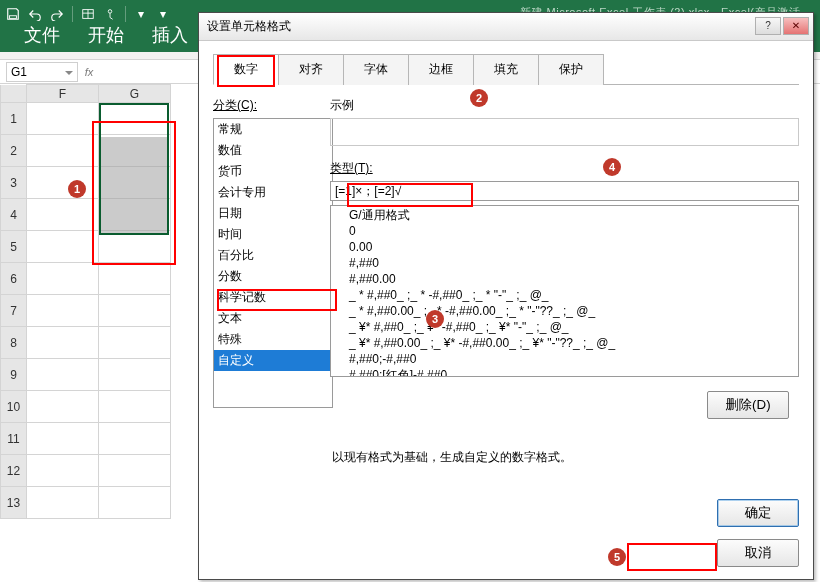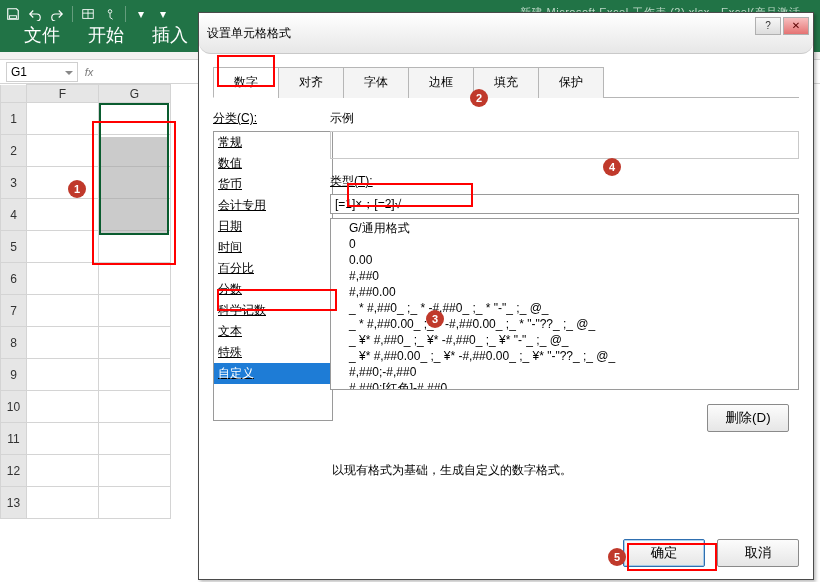--- a/index.html
+++ b/index.html
@@ -34,54 +34,54 @@
   
   .sel-overlay { position: absolute; border: 2px solid #0a5c2f; pointer-events: none; }
   .sel-fill { position: absolute; background: rgba(160,160,160,0.55); pointer-events: none; }
   .red-box { position: absolute; border: 2px solid #ff0000; pointer-events: none; }
   
   
   .marker { position: absolute; width: 18px; height: 18px; border-radius: 50%; background: #c0392b; color: #fff; font-size: 11px; font-weight: bold; display: flex; align-items: center; justify-content: center; pointer-events: none; z-index: 100; }
   
   
   .dialog { position: absolute; left: 198px; top: 12px; width: 616px; height: 568px; background: #fff; border: 1px solid #4a4a4a; box-shadow: 2px 2px 3px rgba(0,0,0,0.25); z-index: 50; }
-  .dlg-title { height: 41px; background: linear-gradient(#fff,#e7e7e7); border-bottom: 1px solid #c9c9c9; display: flex; align-items: center; padding-left: 8px; font-size: 12px; position: relative; border-radius: 12px; }
+  .dlg-title { height: 28px; background: linear-gradient(#fff,#e7e7e7); border-bottom: 1px solid #c9c9c9; display: flex; align-items: center; padding-left: 8px; font-size: 12px; position: relative; }
   .dlg-ctrls { position: absolute; right: 4px; top: 4px; display: flex; gap: 2px; }
   .dlg-ctrls .ctrl { width: 26px; height: 18px; border: 1px solid #b0b0b0; background: linear-gradient(#f7f7f7,#ddd); text-align: center; font-size: 10px; line-height: 16px; color: #333; }
   .dlg-ctrls .ctrl.close { background: linear-gradient(#f7bfbf,#e57373); color: #5a0000; }
   
   .dlg-body { padding: 12px 14px 0 14px; }
   
   .tabstrip { display: flex; border-bottom: 1px solid #b6b6b6; margin-bottom: 12px; }
   .tabstrip .dtab { padding: 6px 20px; border: 1px solid #b6b6b6; border-bottom: none; background: #f4f4f4; margin-right: -1px; position: relative; top: 1px; }
   .tabstrip .dtab.active { background: #fff; border-bottom: 1px solid #fff; }
   
   .dlg-content { display: flex; gap: 14px; }
-  .left-col { width: 103px; text-decoration: underline; }
+  .left-col { width: 103px; }
   .left-label { margin-bottom: 4px; text-decoration: underline; }
   .category-list { width: 120px; height: 290px; border: 1px solid #9a9a9a; background: #fff; overflow-y: scroll; }
   .category-list .item { padding: 2px 4px; }
   .category-list .item.sel { background: #1e7cd6; color: #ffffff; }
   
   .right-col { flex: 1; }
   .example-label { margin-bottom: 4px; }
   .example-box { height: 28px; border: 1px solid #c9c9c9; margin-bottom: 14px; }
   .type-label { text-decoration: underline; margin-bottom: 4px; }
   .type-input-wrap { border: 1px solid #9a9a9a; background: #fff; padding: 2px 4px; font-size: 12px; margin-bottom: 4px; display:flex; align-items:center; }
   .type-input-wrap input { border:none; outline:none; width:100%; font-size:12px; font-family:inherit; }
   .formats-list { border: 1px solid #9a9a9a; background: #fff; height: 172px; overflow-y: scroll; padding: 1px; }
   .formats-list .fmt { padding: 0 17px; white-space: nowrap; font-family: Arial, sans-serif; line-height: 16px; }
   
   .delete-row { text-align: right; margin-top: 14px; padding-right: 10px; }
   .winbtn { min-width: 82px; padding: 4px 14px; border: 1px solid #8a8a8a; background: linear-gradient(#fcfcfc,#e6e6e6); border-radius: 2px; cursor: pointer; font-family: inherit; }
   .winbtn.default { border: 1px solid #2f6fb0; box-shadow: inset 0 0 0 1px rgba(120,180,230,0.6); }
   
   .note { margin: 30px 0 0 2px; }
   
-  .dlg-footer { position: absolute; bottom: 12px; right: 14px; display: flex; gap: 12px; }
+  .dlg-footer { position: absolute; bottom: 12px; right: 14px; display: flex; gap: 12px; flex-direction: column; }
   
   
   .qat-btn svg { width: 14px; height: 14px; fill: #fff; stroke: #fff; }
 </style>
 </head>
 <body>
 
 <div class="ribbon-top">
   <div class="qat-btn">
       <svg viewBox="0 0 16 16">

